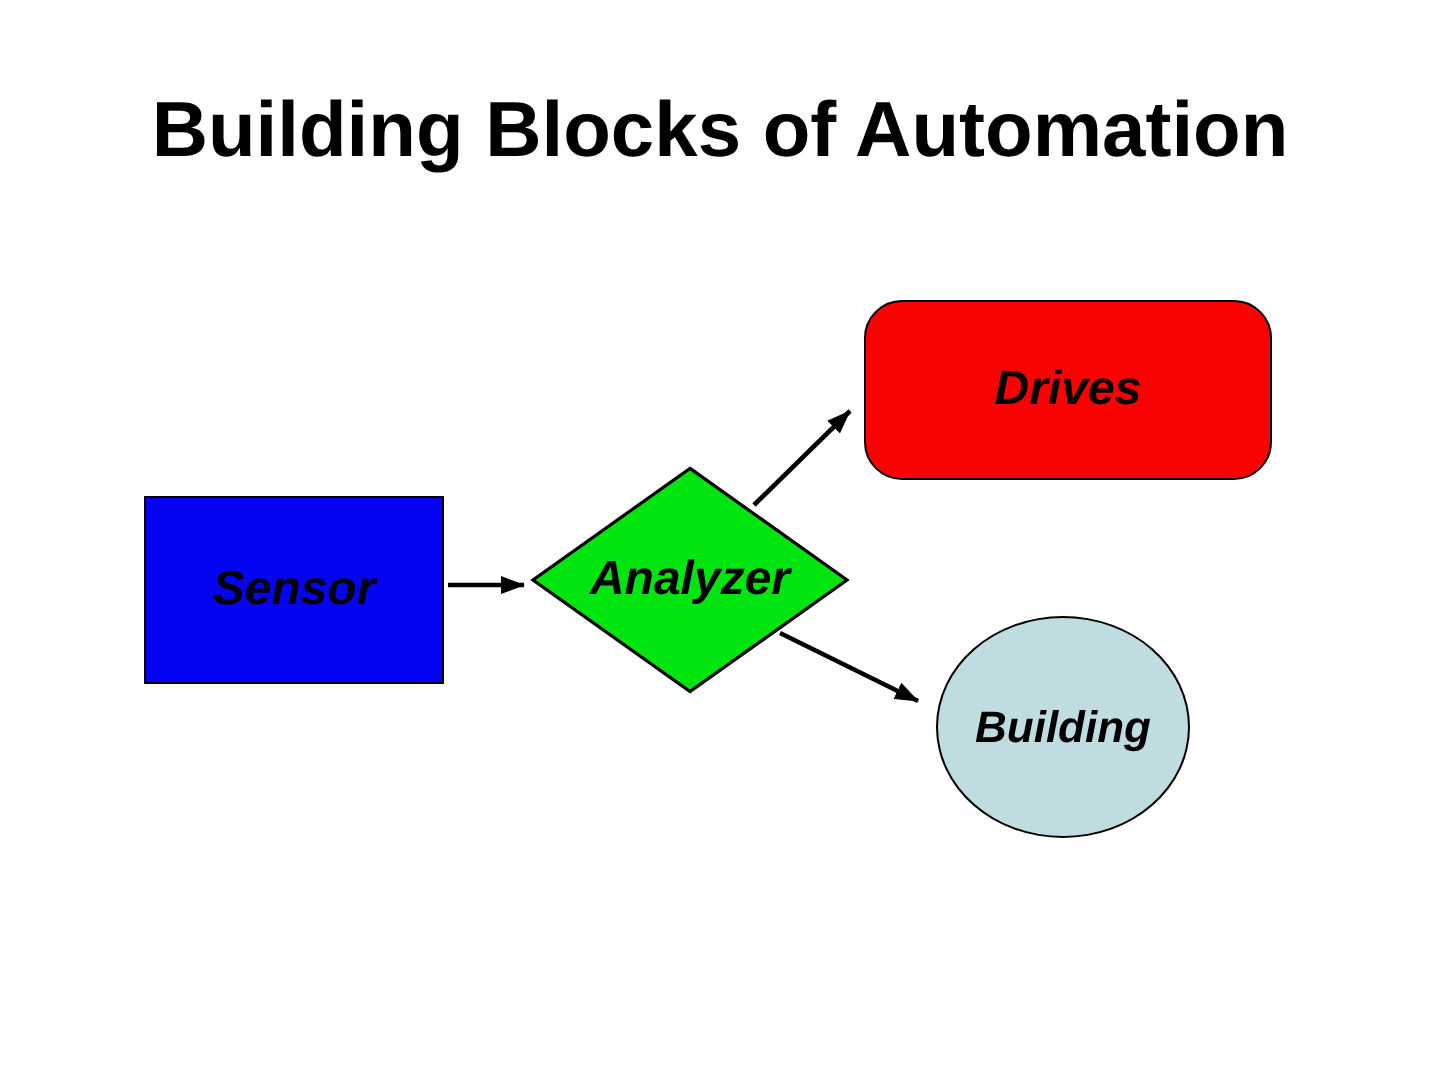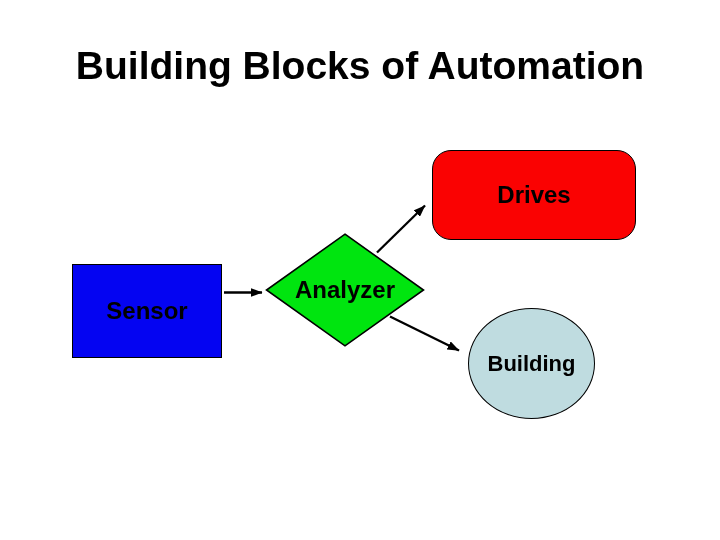--- a/index.html
+++ b/index.html
@@ -38,40 +38,40 @@
   }
   .node {
     position: absolute;
     display: flex;
     align-items: center;
     justify-content: center;
     font-weight: 700;
     color: #000000;
     box-sizing: border-box;
     text-align: center;
+    font-style: italic;
   }
   .node-drives {
     left: 432px;
     top: 150px;
     width: 204px;
     height: 90px;
     background: #fa0202;
     border: 1.6px solid #000000;
     border-radius: 19px;
     font-size: 24px;
   }
   .node-sensor {
     left: 72px;
     top: 248px;
     width: 150px;
     height: 94px;
     background: #0404f2;
     border: 1.5px solid #000000;
     font-size: 24px;
-    margin-top: 16px;
   }
   .node-analyzer {
     left: 265px;
     top: 233px;
     width: 160px;
     height: 114px;
     border: none;
     background: transparent;
     font-size: 24px;
   }

